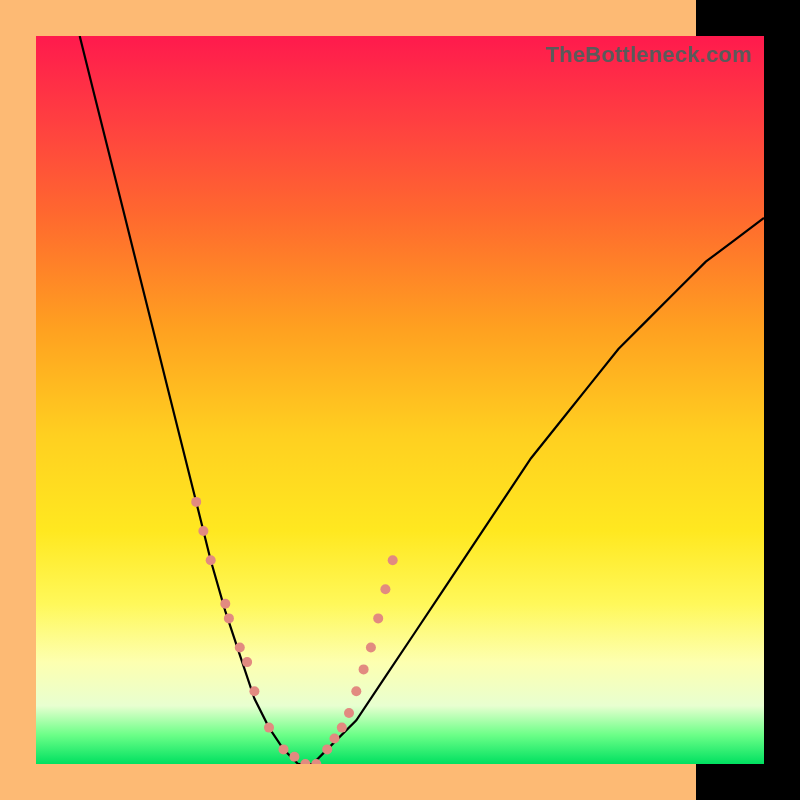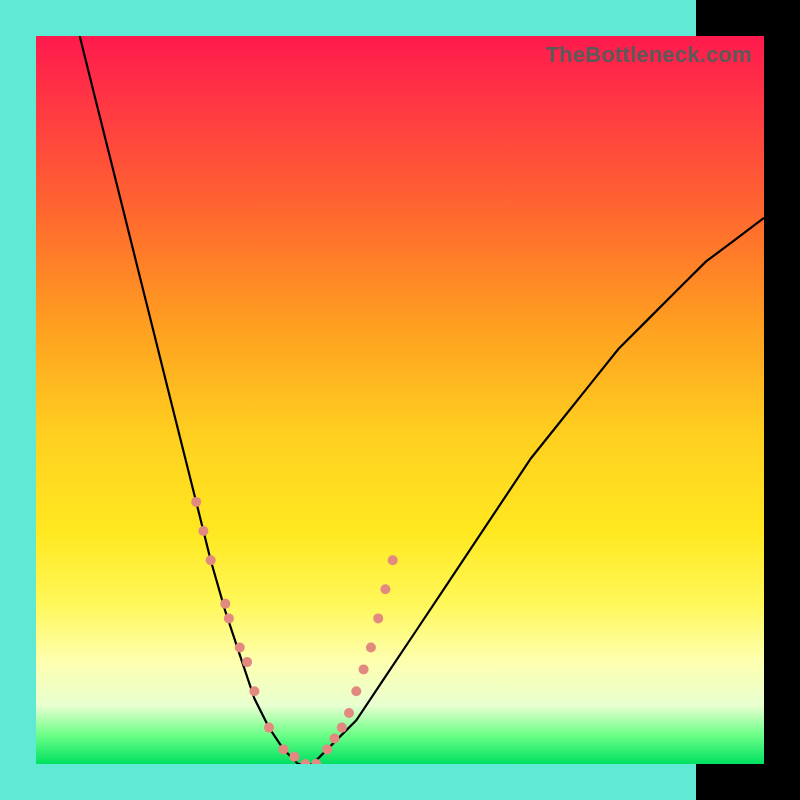--- a/index.html
+++ b/index.html
@@ -1,21 +1,21 @@
 <!DOCTYPE html>
 <html><head>
 <meta charset="utf-8">
 <style>
   * { margin: 0; padding: 0; box-sizing: border-box; }
   html, body { width: 800px; height: 800px; overflow: hidden; background: #000; }
   .frame {
     position: relative;
     width: 696px;
     height: 800px;
-    background: #5eead4;
+    background: #fdba74;
   }
   .plot-area {
     position: absolute;
     left: 36px;
     top: 36px;
     width: 728px;
     height: 728px;
     background: linear-gradient(to bottom,
       #ff1a4d 0%,
       #ff4040 12%,

